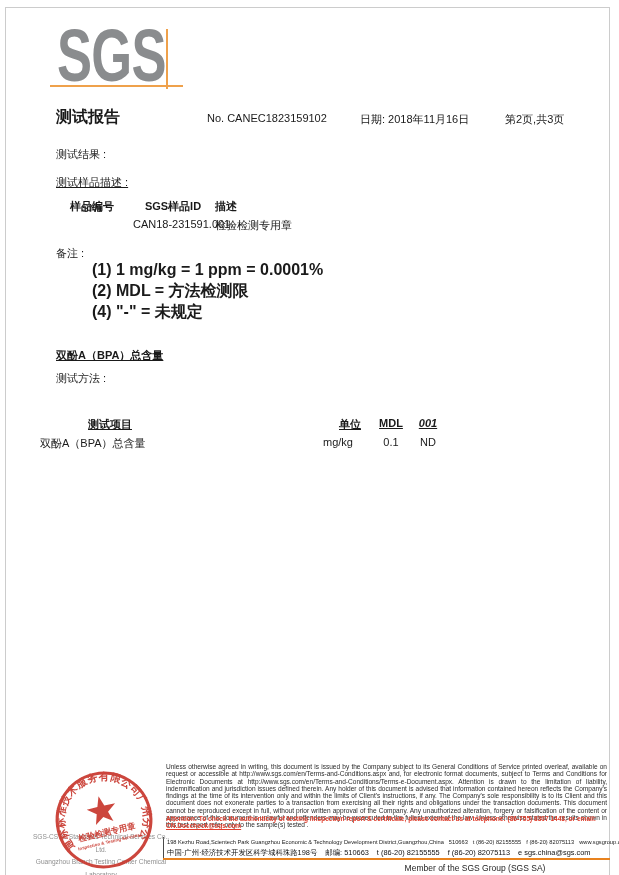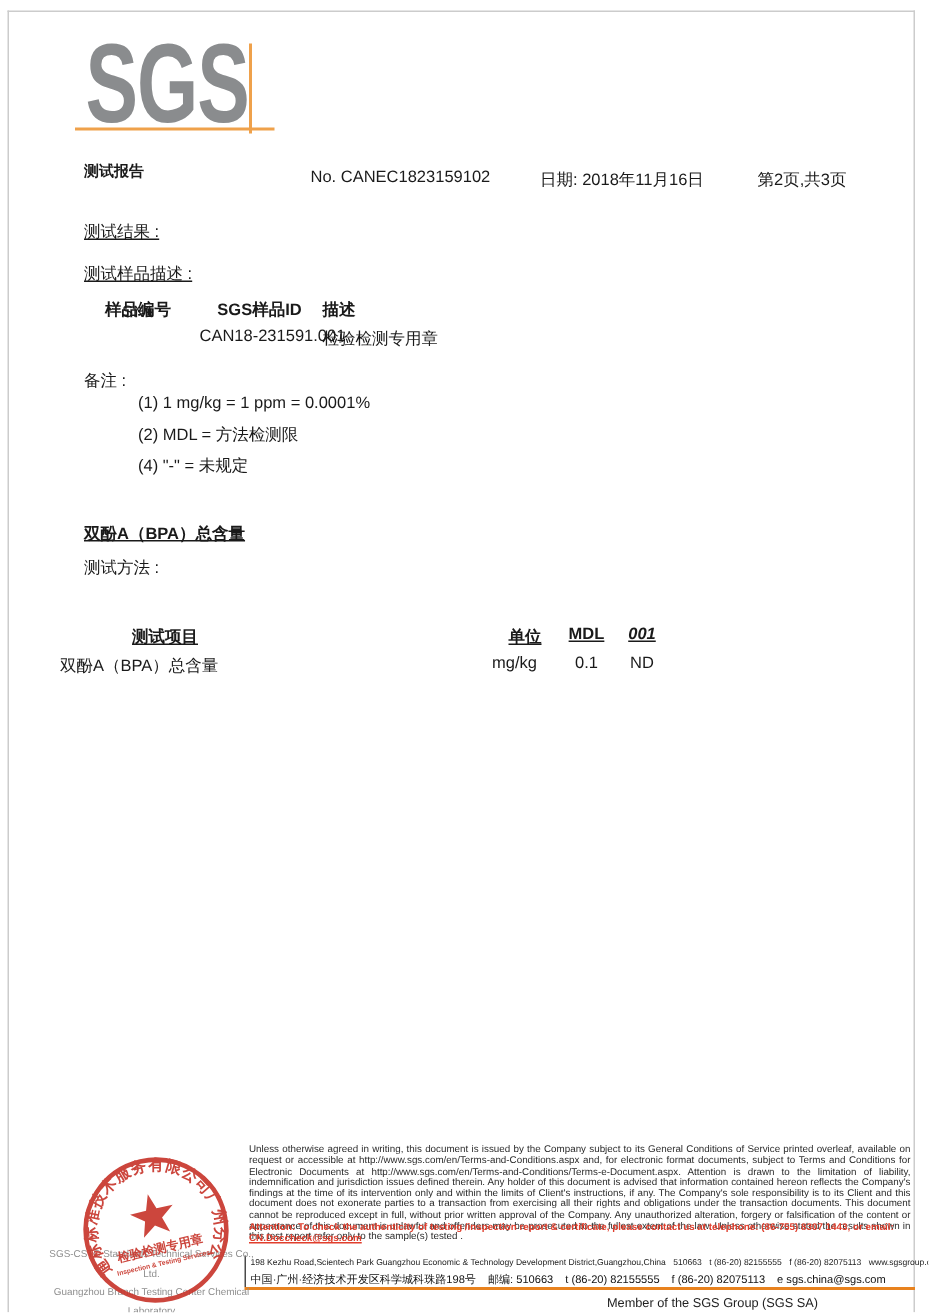--- a/index.html
+++ b/index.html
@@ -9,46 +9,46 @@
   }
   .frame{position:absolute;left:5px;top:7px;width:605px;height:868px;
     border:1px solid #cccccc;border-bottom:none;box-sizing:border-box;}
   
   .sgs-letters{position:absolute;left:57px;top:18px;font-weight:bold;font-size:75px;
     line-height:75px;color:#8a8c8e;transform:scaleX(0.70);transform-origin:left top;
     letter-spacing:-1px;}
   .logo-hline{position:absolute;left:50px;top:85px;width:133px;height:2px;background:#efa14b;}
   .logo-vline{position:absolute;left:166px;top:29px;width:2px;height:60px;background:#efa14b;}
   
-  .doc-title{position:absolute;left:56px;top:107px;font-size:10px;font-weight:bold;}
+  .doc-title{position:absolute;left:56px;top:107px;font-size:16px;font-weight:bold;}
   .report-no{position:absolute;left:207px;top:112px;font-size:11px;}
   .report-date{position:absolute;left:360px;top:112px;font-size:11px;}
   .page-info{position:absolute;left:473px;top:112px;font-size:11px;margin-left:32px;}
   
   .t11{font-size:11px;}
-  .results-label{position:absolute;left:56px;top:147px;text-decoration:underline;}
+  .results-label{position:absolute;left:56px;top:147px;}
   .sample-desc-label{position:absolute;left:56px;top:175px;text-decoration:underline;}
   .st-h1{position:absolute;left:56px;top:199px;width:72px;text-align:center;font-weight:bold;}
   .st-h2{position:absolute;left:130px;top:199px;width:86px;text-align:center;font-weight:bold;}
   .st-h3{position:absolute;left:215px;top:199px;font-weight:bold;}
   .st-c1{position:absolute;left:56px;top:202px;width:72px;text-align:center;}
   .st-c2{position:absolute;left:133px;top:218px;}
   .st-c3{position:absolute;left:215px;top:218px;}
   .notes-label{position:absolute;left:56px;top:246px;}
   .notes{position:absolute;left:92px;top:259px;}
-  .notes div{font-size:11px;line-height:21px;}
+  .notes div{font-size:16px;line-height:21px;font-weight:bold;}
   .bpa-heading{position:absolute;left:56px;top:348px;font-weight:bold;text-decoration:underline;}
   .method-label{position:absolute;left:56px;top:371px;}
   .method-text{position:absolute;left:124px;top:371px;width:464px;font-size:11px;line-height:21.5px;}
   .rt-item-h{position:absolute;left:58px;top:417px;font-weight:bold;text-decoration:underline;margin-left:30px;}
   .rt-unit-h{position:absolute;left:326px;top:417px;width:48px;text-align:center;font-weight:bold;text-decoration:underline;}
   .rt-mdl-h{position:absolute;left:374px;top:417px;width:34px;text-align:center;font-weight:bold;text-decoration:underline;}
   .rt-smp-h{position:absolute;left:411px;top:417px;width:34px;text-align:center;font-weight:bold;font-style:italic;text-decoration:underline;}
   .rt-item{position:absolute;left:40px;top:436px;}
-  .rt-unit{position:absolute;left:310px;top:436px;width:48px;text-align:right;}
+  .rt-unit{position:absolute;left:323px;top:436px;width:48px;text-align:left;}
   .rt-mdl{position:absolute;left:374px;top:436px;width:34px;text-align:center;}
   .rt-smp{position:absolute;left:411px;top:436px;width:34px;text-align:center;}
   
   .company-lines{position:absolute;left:28px;top:831px;width:146px;text-align:center;
     font-size:6.6px;line-height:12.5px;color:#8f8f8f;z-index:1;}
   .stamp{position:absolute;left:48px;top:764px;width:112px;height:112px;
     transform:rotate(-13deg);z-index:2;opacity:0.92;}
   
   .disclaimer{position:absolute;left:166px;top:763px;width:441px;font-size:6.55px;
     line-height:7.3px;color:#2b2b2b;text-align:justify;}

